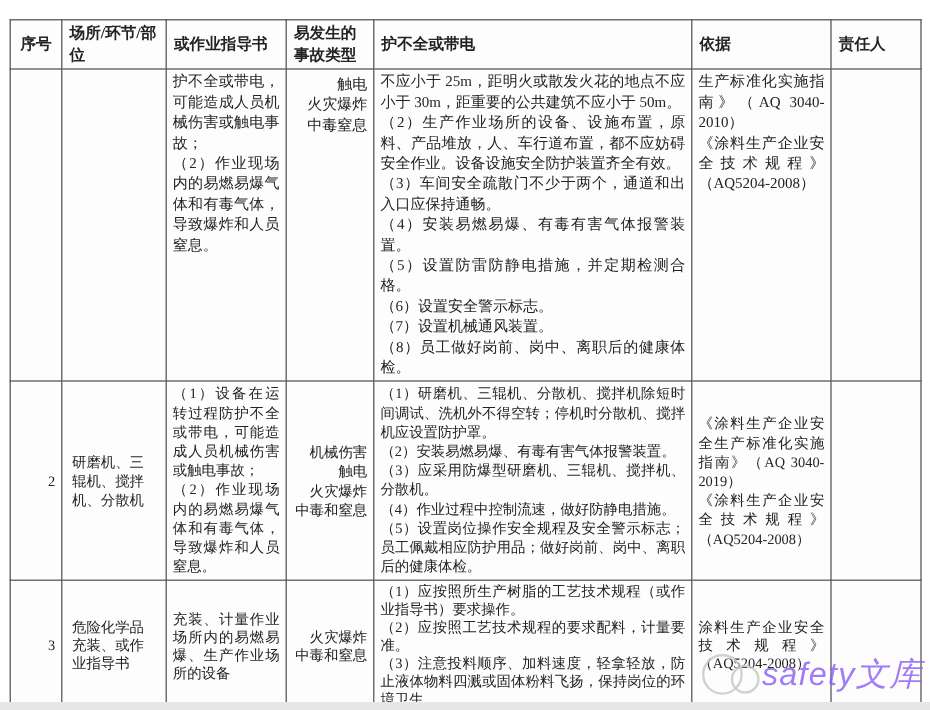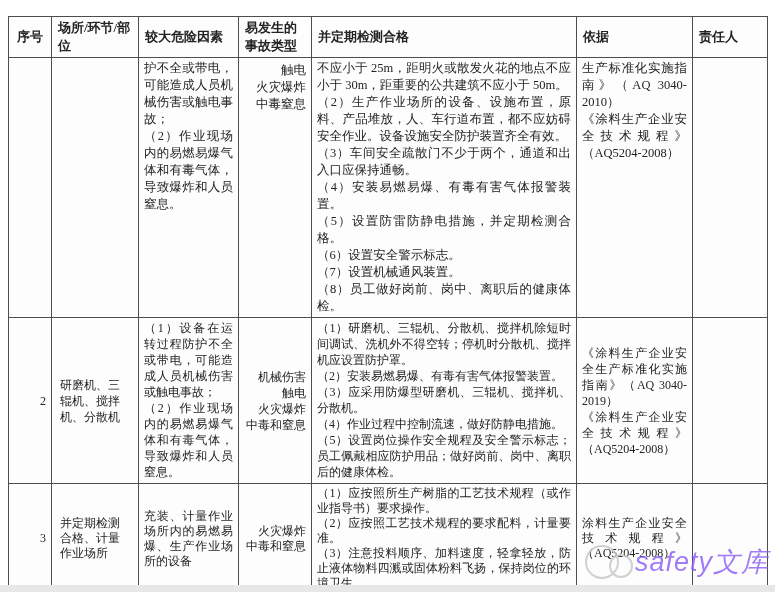--- a/index.html
+++ b/index.html
@@ -67,23 +67,23 @@
       <col style="width:100px">
     <col style="width:73px">
       <col style="width:265px">
       <col style="width:116px">
     <col style="width:75px">
   </colgroup>
   <thead>
     <tr class="hrow">
       <th class="ctr">序号</th>
       <th>场所/环节/部位</th>
-      <th>较大危险因素</th>
+      <th>或作业指导书</th>
       <th>易发生的事故类型</th>
-      <th>并定期检测合格</th>
+      <th>护不全或带电</th>
       <th>依据</th>
       <th>责任人</th>
     </tr>
   </thead>
   <tbody>
     <tr class="r1">
       <td class="seq ctr mid"></td>
       <td class="place mid"></td>
       <td class="just">护不全或带电，可能造成人员机械伤害或触电事故；
 （2）作业现场内的易燃易爆气体和有毒气体，导致爆炸和人员窒息。</td>
@@ -115,21 +115,21 @@
 （2）安装易燃易爆、有毒有害气体报警装置。
 （3）应采用防爆型研磨机、三辊机、搅拌机、分散机。
 （4）作业过程中控制流速，做好防静电措施。
 （5）设置岗位操作安全规程及安全警示标志；员工佩戴相应防护用品；做好岗前、岗中、离职后的健康体检。</td>
       <td class="just mid">《涂料生产企业安全生产标准化实施指南》（AQ 3040-2019）
 《涂料生产企业安全技术规程》（AQ5204-2008）</td>
       <td></td>
     </tr>
     <tr class="r3">
       <td class="seq ctr mid">3</td>
-      <td class="place mid">并定期检测合格、计量作业场所</td>
+      <td class="place mid">危险化学品充装、或作业指导书</td>
       <td class="just mid">充装、计量作业场所内的易燃易爆、生产作业场所的设备</td>
       <td class="ctr mid">火灾爆炸
 中毒和窒息</td>
       <td class="just">（1）应按照所生产树脂的工艺技术规程（或作业指导书）要求操作。
 （2）应按照工艺技术规程的要求配料，计量要准。
 （3）注意投料顺序、加料速度，轻拿轻放，防止液体物料四溅或固体粉料飞扬，保持岗位的环境卫生。</td>
       <td class="just mid">涂料生产企业安全技术规程》（AQ5204-2008）</td>
       <td></td>
     </tr>
 

